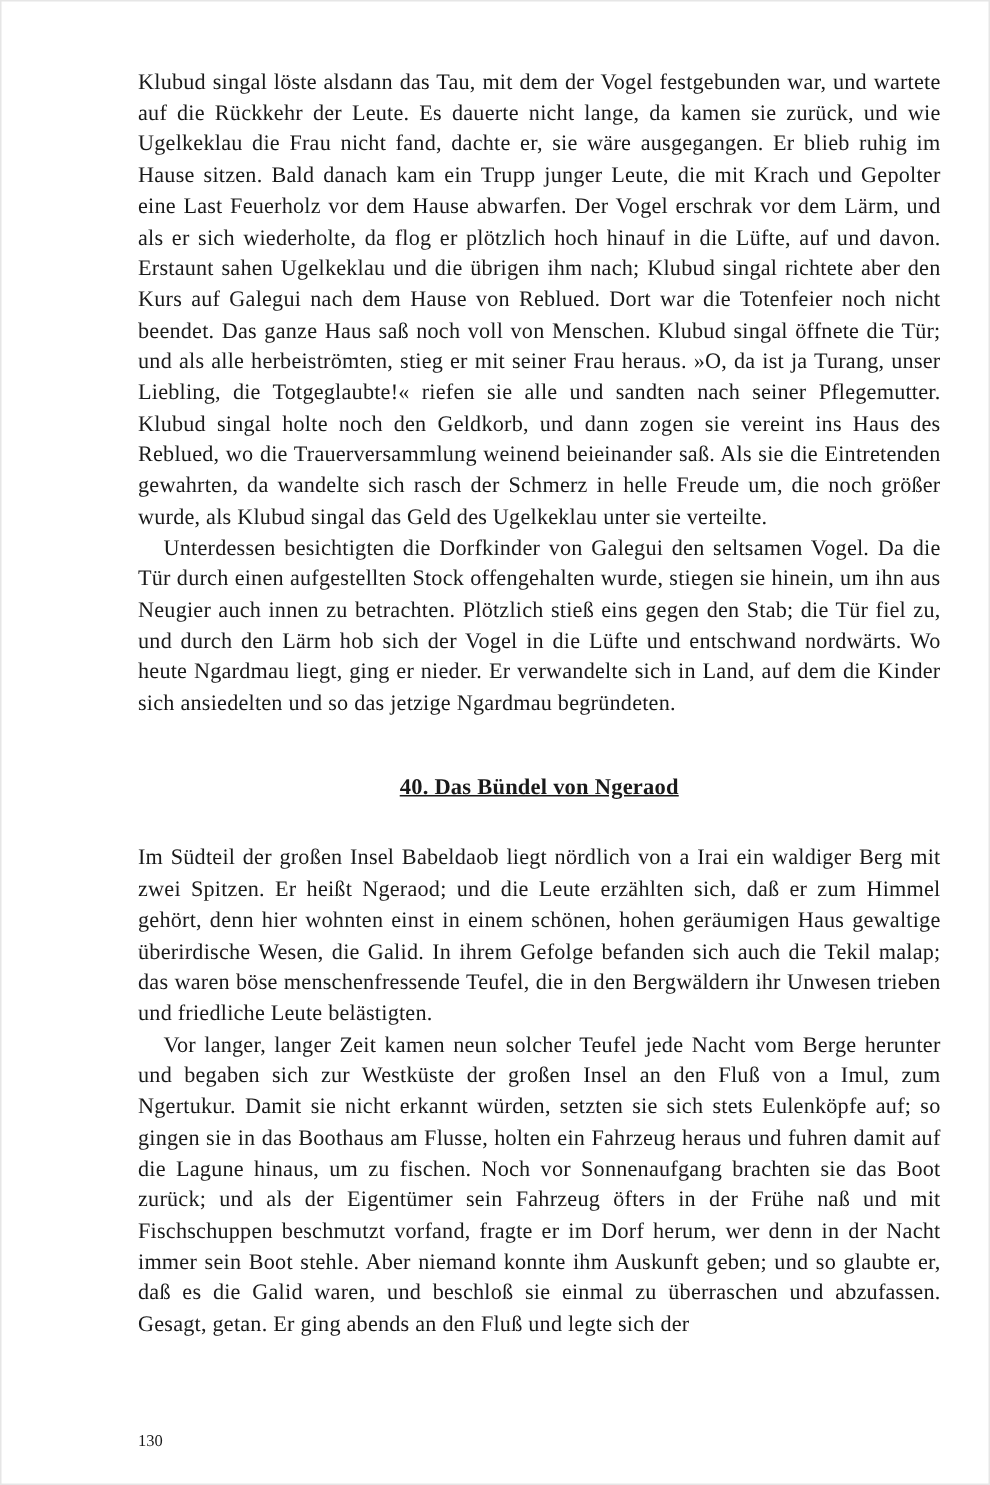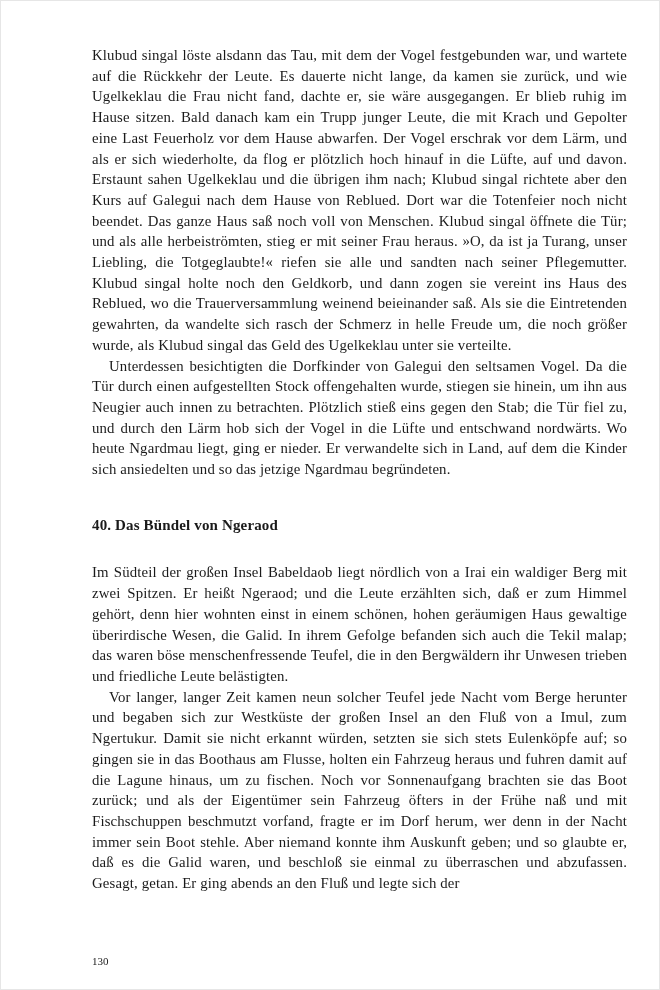--- a/index.html
+++ b/index.html
@@ -35,22 +35,24 @@
   .text-block p {
     margin: 0;
     hyphens: auto;
   }
   .text-block p.indent {
     text-indent: 1.15em;
   }
   h2.section-heading {
     font-size: 15px;
     font-weight: bold;
+    text-align: center;
     letter-spacing: 0.01em;
     margin: 35px 0 27px 0;
+    text-decoration: underline;
   }
   .page-number {
     position: absolute;
     left: 63px;
     bottom: 24px;
     font-size: 11px;
     color: #1a1a1a;
   }
 </style>
 </head>

